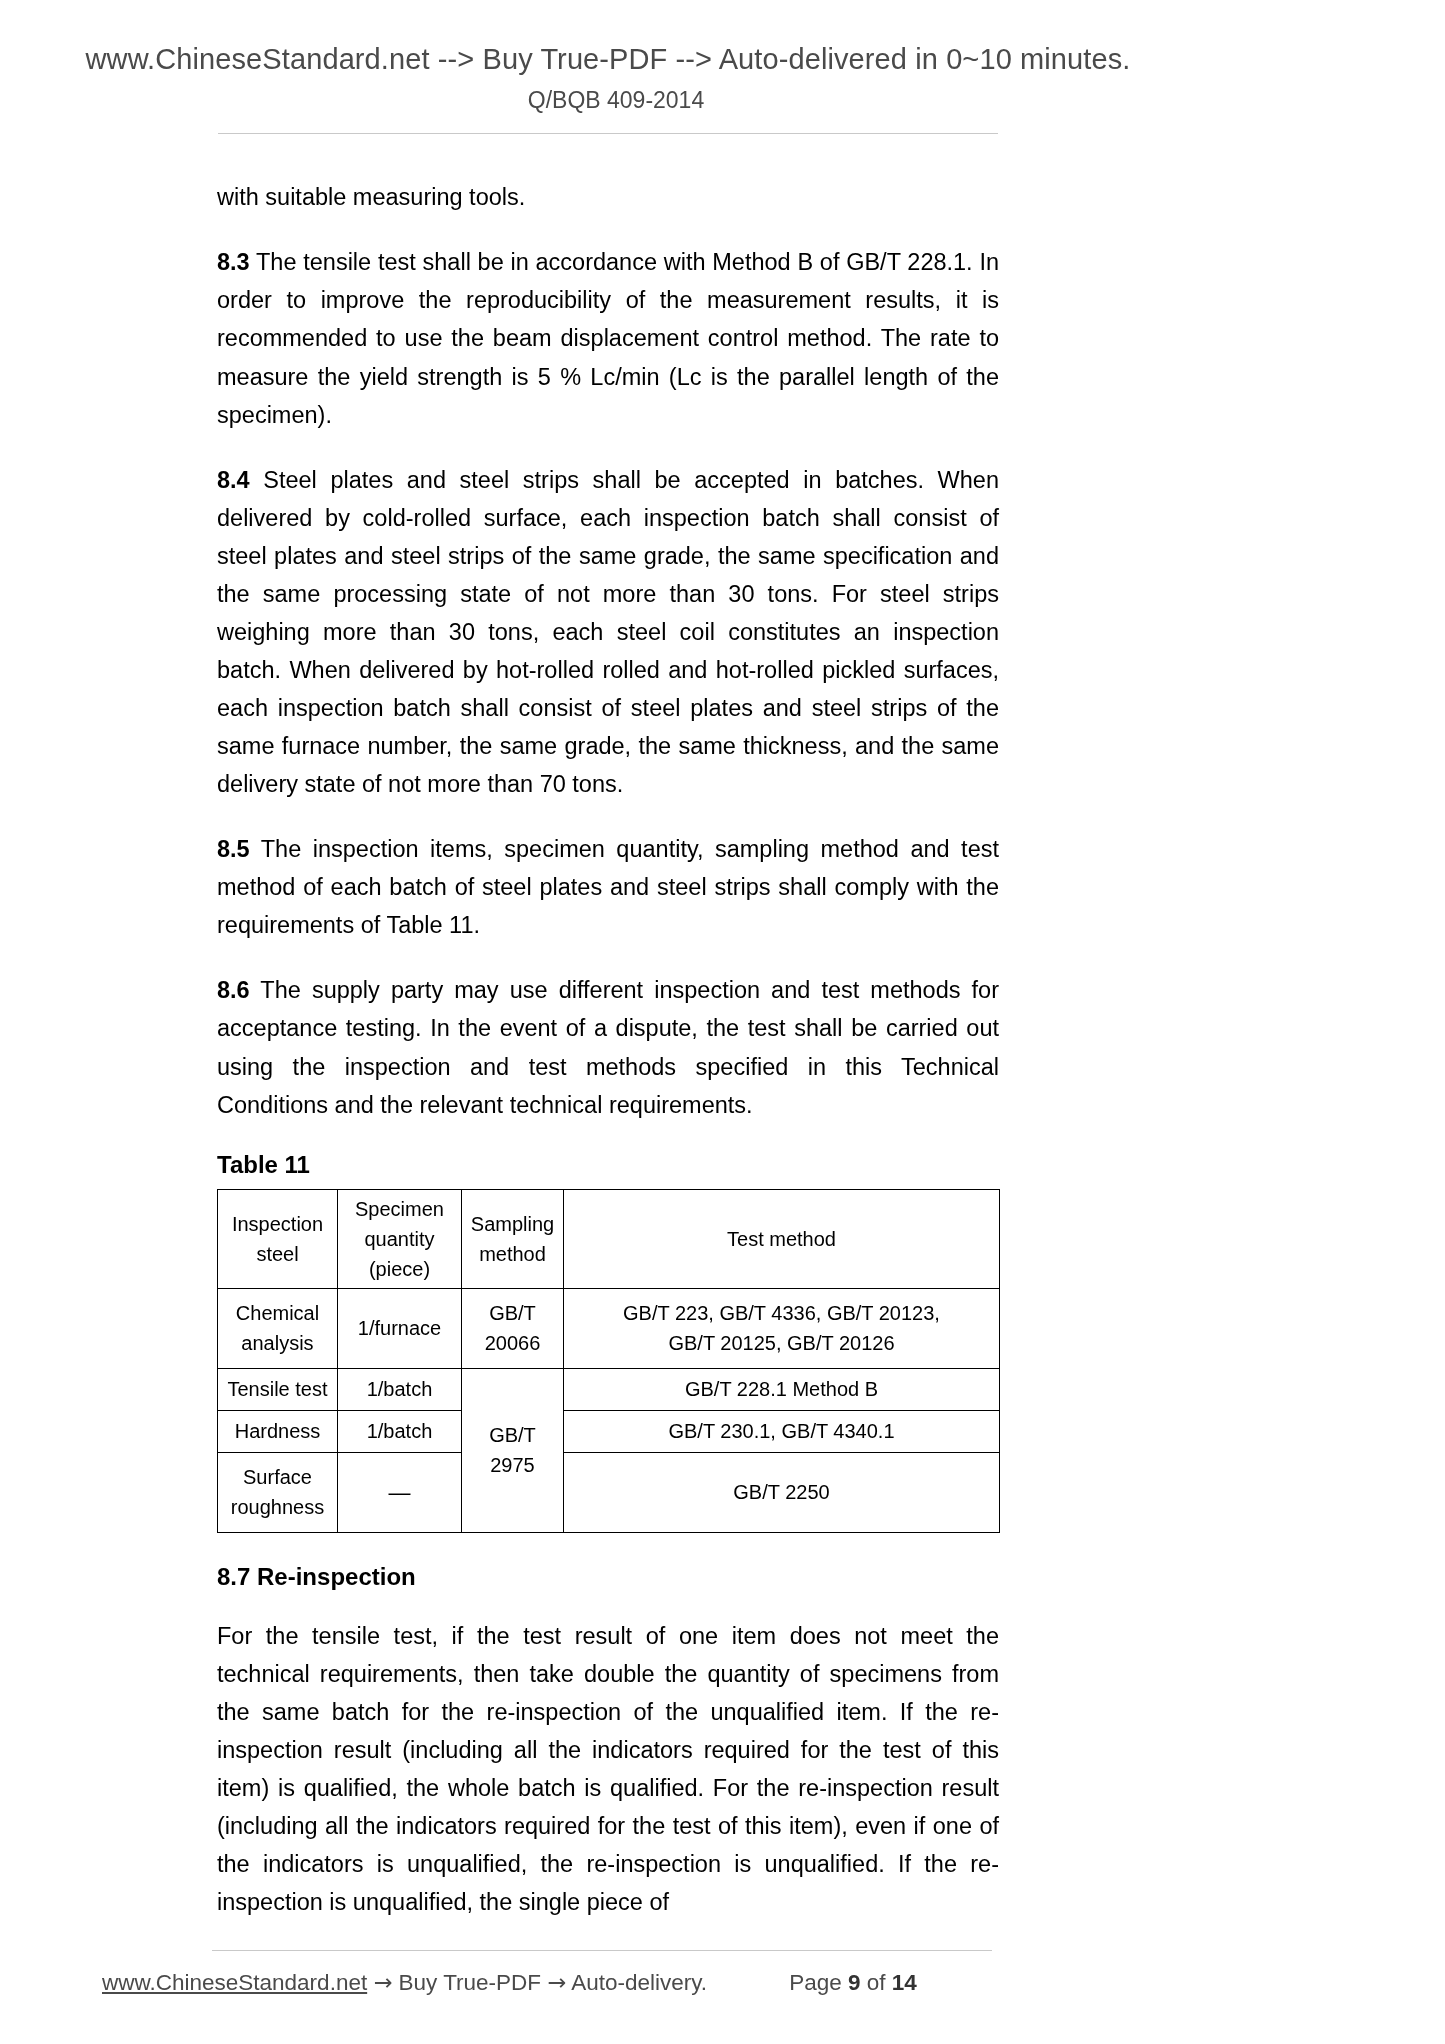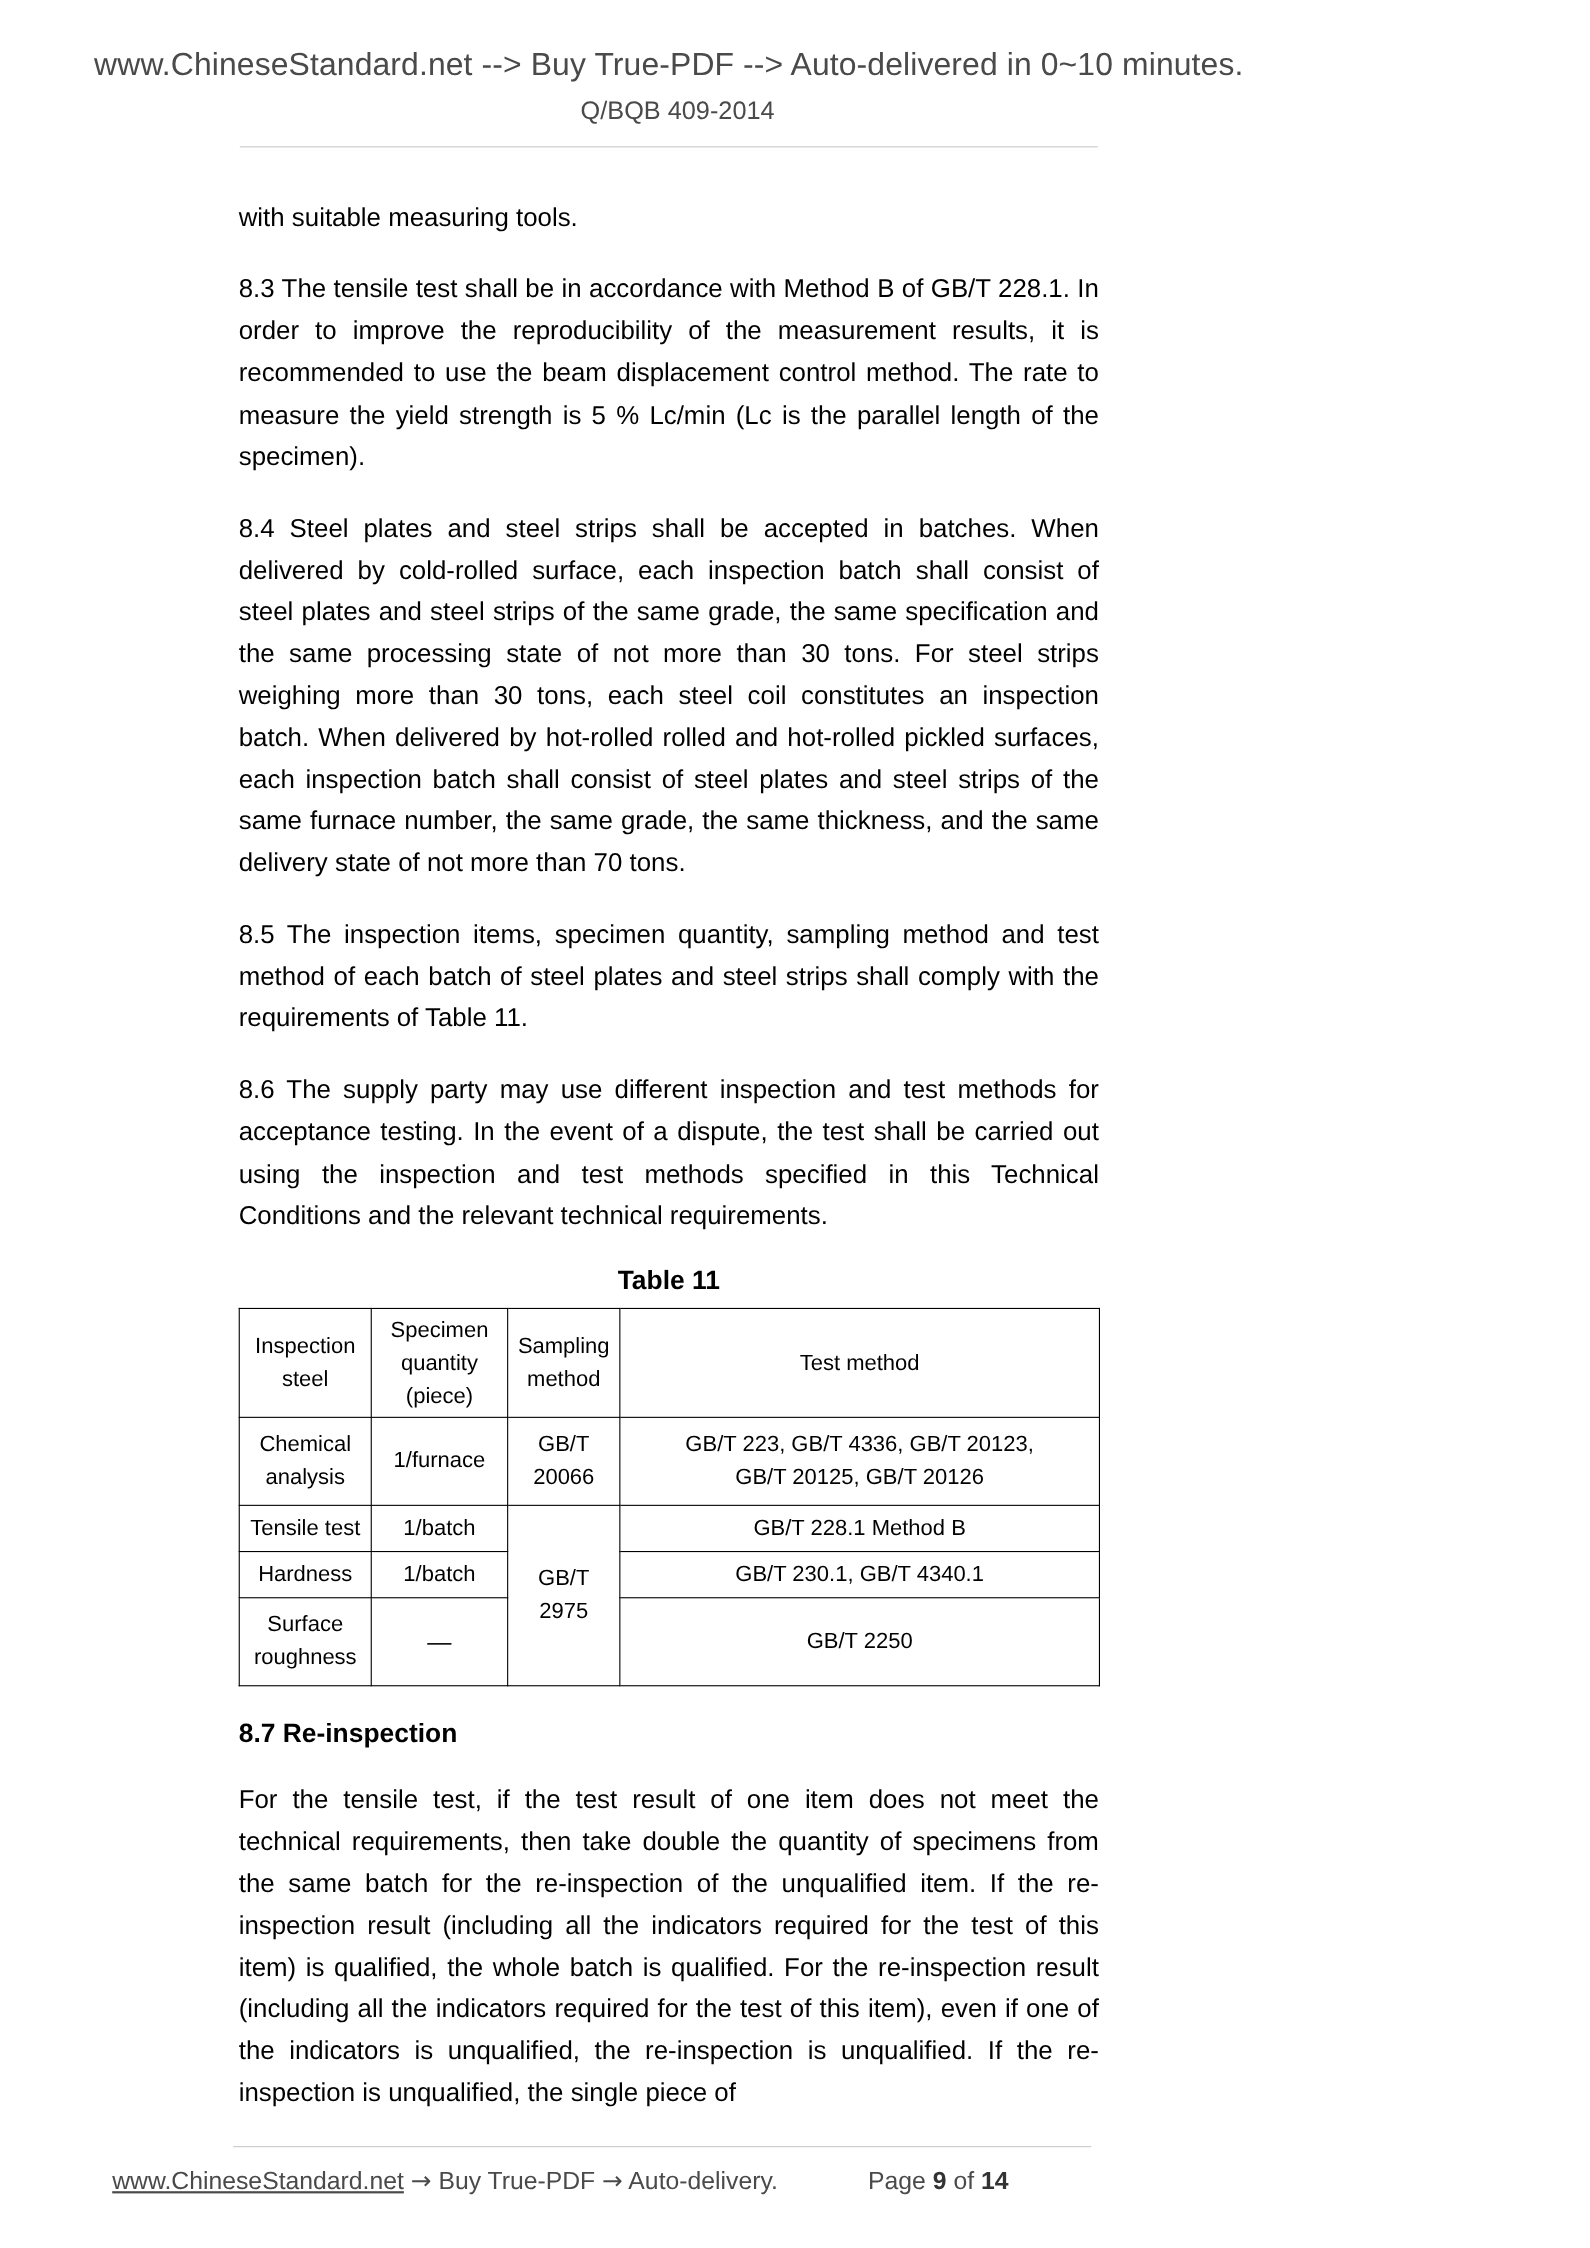--- a/index.html
+++ b/index.html
@@ -60,31 +60,31 @@
     line-height: 1.62;
     margin: 0 0 27px 0;
     text-align: justify;
     text-justify: inter-word;
     color: #000000;
   }
   p.nojustify {
     text-align: left;
   }
   .num {
-    font-weight: normal;
+    font-weight: bold;
   }
   .sec-heading {
     font-size: 24px;
     font-weight: bold;
     margin: 0 0 26px 0;
   }
 
   
   .table-title {
-    text-align: center;
+    text-align: left;
     font-size: 24px;
     font-weight: bold;
     margin: 6px 0 10px 0;
   }
   table.t11 {
     border-collapse: collapse;
     width: 782px;
     table-layout: fixed;
     font-size: 20px;
   }

